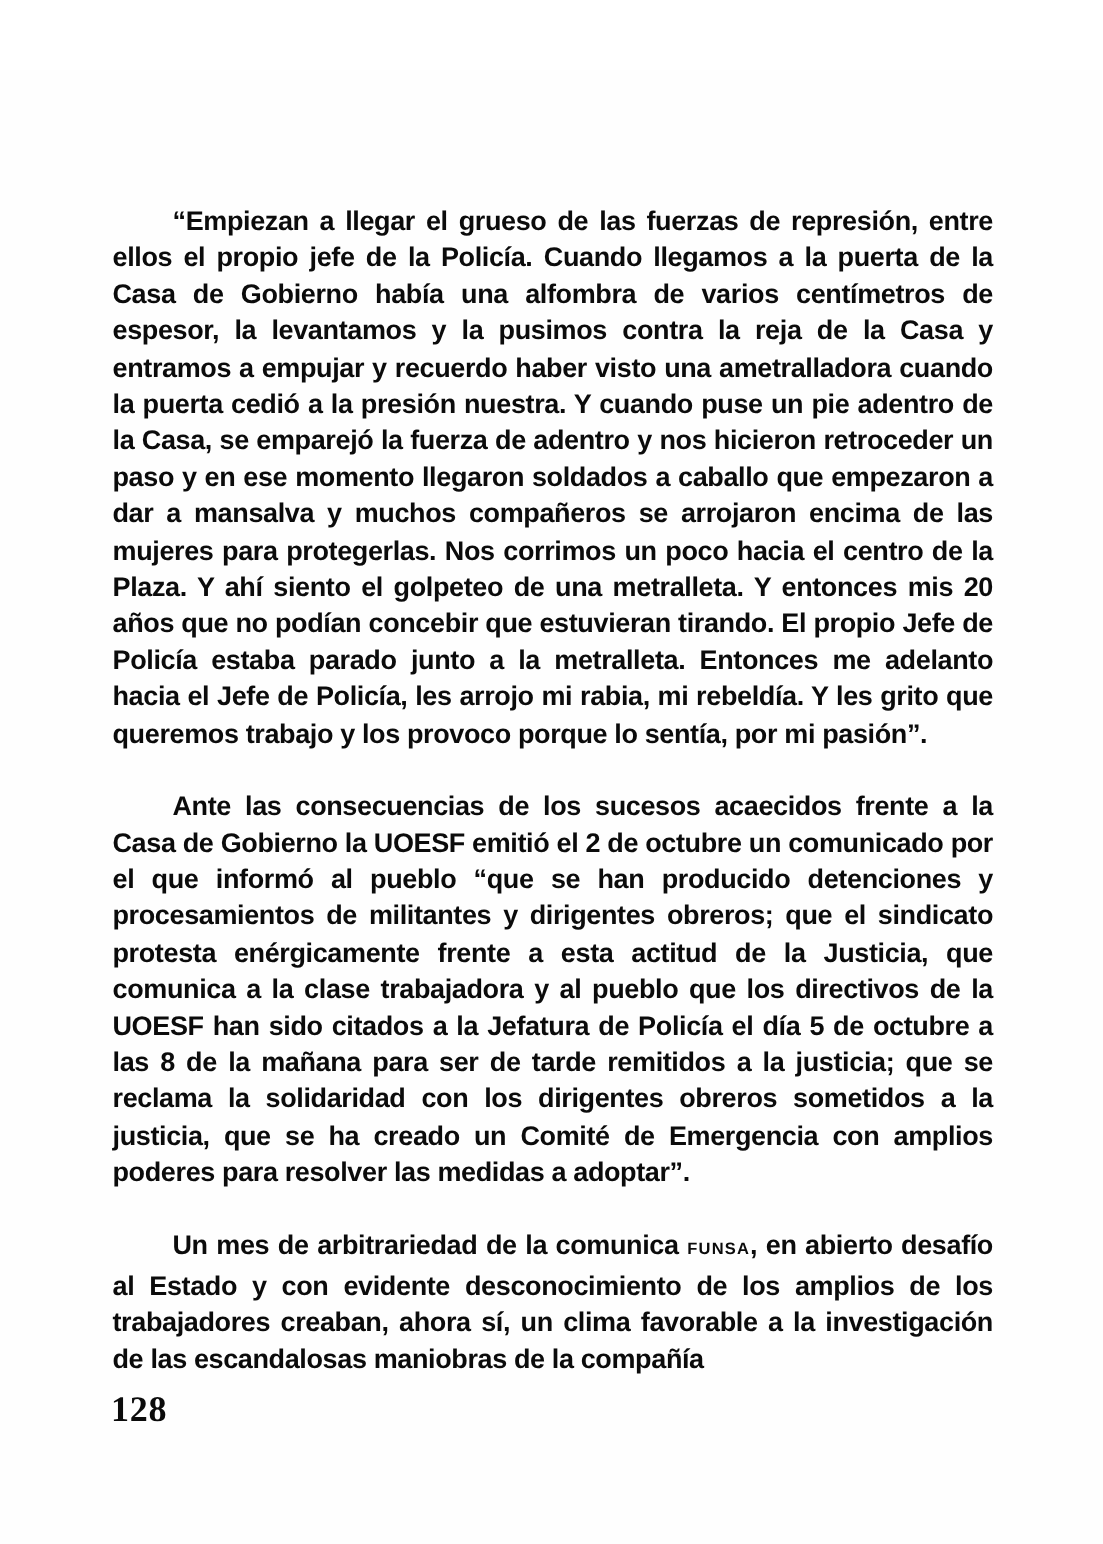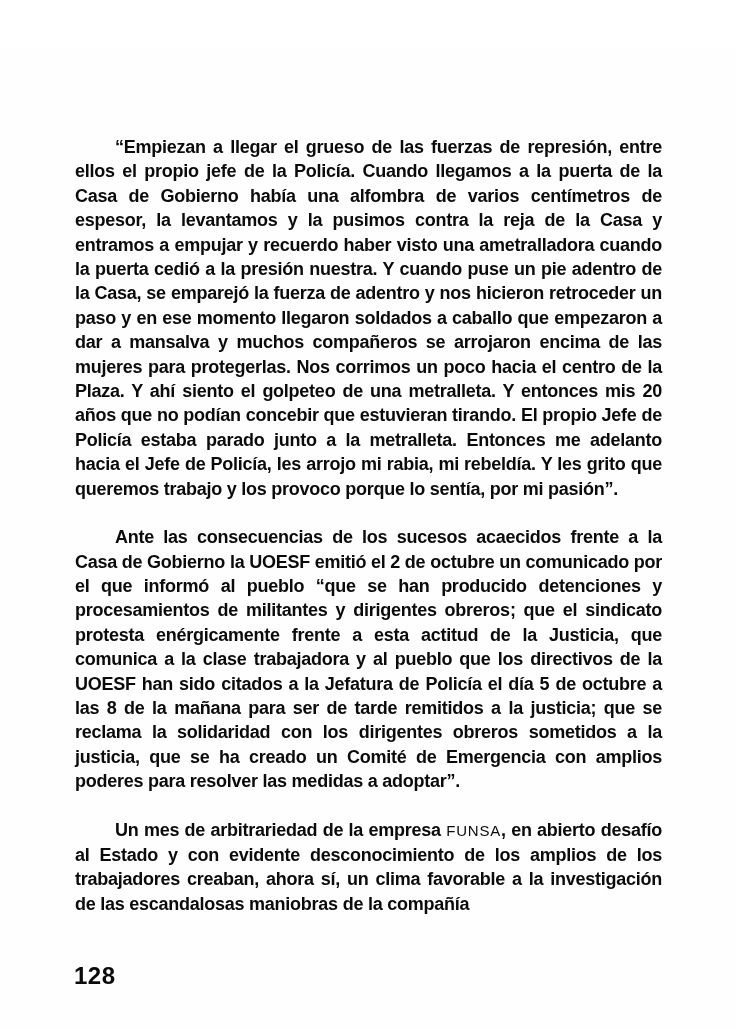--- a/index.html
+++ b/index.html
@@ -35,45 +35,45 @@
     text-align: justify;
   }
   .text-block p {
     margin: 0 0 24px 0;
     text-indent: 40px;
   }
   .text-block p:last-child {
     margin-bottom: 0;
   }
   .company-name {
-    font-weight: 400;
-    font-size: 15px;
+    font-weight: 700;
+    font-size: 11px;
     letter-spacing: 0.8px;
   }
   .page-number {
     position: absolute;
     left: 74px;
-    top: 915px;
-    font-family: Liberation Sans, sans-serif;
+    top: 880px;
+    font-family: Liberation Serif, serif;
     font-weight: 700;
     font-size: 24px;
     color: #0b0b0b;
     letter-spacing: 0.5px;
   }
 </style>
 </head>
 <body>
 
 <div class="scan-page">
 
   <div class="text-block">
 
     <p>“Empiezan a llegar el grueso de las fuerzas de represión, entre ellos el propio jefe de la Policía. Cuando llegamos a la puerta de la Casa de Gobierno había una alfombra de varios centímetros de espesor, la levantamos y la pusimos contra la reja de la Casa y entramos a empujar y recuerdo haber visto una ametralladora cuando la puerta cedió a la presión nuestra. Y cuando puse un pie adentro de la Casa, se emparejó la fuerza de adentro y nos hicieron retroceder un paso y en ese momento llegaron soldados a caballo que empezaron a dar a mansalva y muchos compañeros se arrojaron encima de las mujeres para protegerlas. Nos corrimos un poco hacia el centro de la Plaza. Y ahí siento el golpeteo de una metralleta. Y entonces mis 20 años que no podían concebir que estuvieran tirando. El propio Jefe de Policía estaba parado junto a la metralleta. Entonces me adelanto hacia el Jefe de Policía, les arrojo mi rabia, mi rebeldía. Y les grito que queremos trabajo y los provoco porque lo sentía, por mi pasión”.</p>
 
     <p>Ante las consecuencias de los sucesos acaecidos frente a la Casa de Gobierno la UOESF emitió el 2 de octubre un comunicado por el que informó al pueblo “que se han producido detenciones y procesamientos de militantes y dirigentes obreros; que el sindicato protesta enérgicamente frente a esta actitud de la Justicia, que comunica a la clase trabajadora y al pueblo que los directivos de la UOESF han sido citados a la Jefatura de Policía el día 5 de octubre a las 8 de la mañana para ser de tarde remitidos a la justicia; que se reclama la solidaridad con los dirigentes obreros sometidos a la justicia, que se ha creado un Comité de Emergencia con amplios poderes para resolver las medidas a adoptar”.</p>
 
-    <p><span>Un mes de arbitrariedad de la empresa </span><span class="company-name">FUNSA</span><span>, en abierto desafío al Estado y con evidente desconocimiento de los amplios de los trabajadores creaban, ahora sí, un clima favorable a la investigación de las escandalosas maniobras de la compañía</span></p>
+    <p><span>Un mes de arbitrariedad de la comunica </span><span class="company-name">FUNSA</span><span>, en abierto desafío al Estado y con evidente desconocimiento de los amplios de los trabajadores creaban, ahora sí, un clima favorable a la investigación de las escandalosas maniobras de la compañía</span></p>
 
   </div>
 
   <div class="page-number">128</div>
 
 </div>
 
 </body></html>

